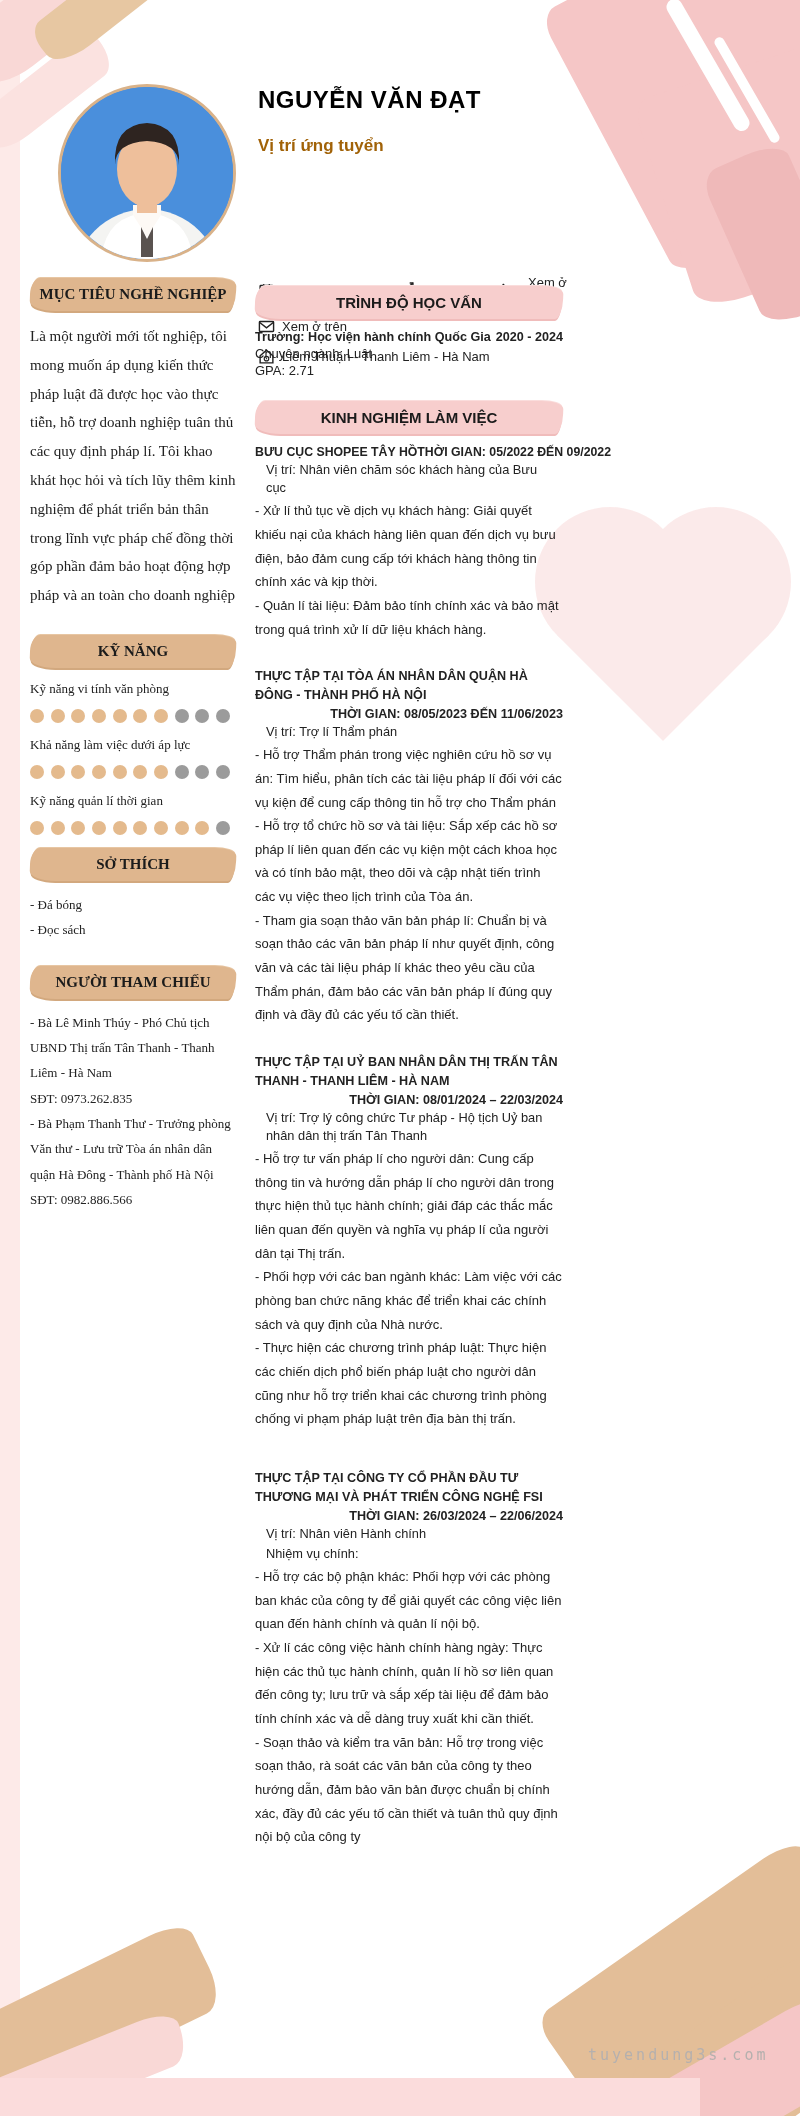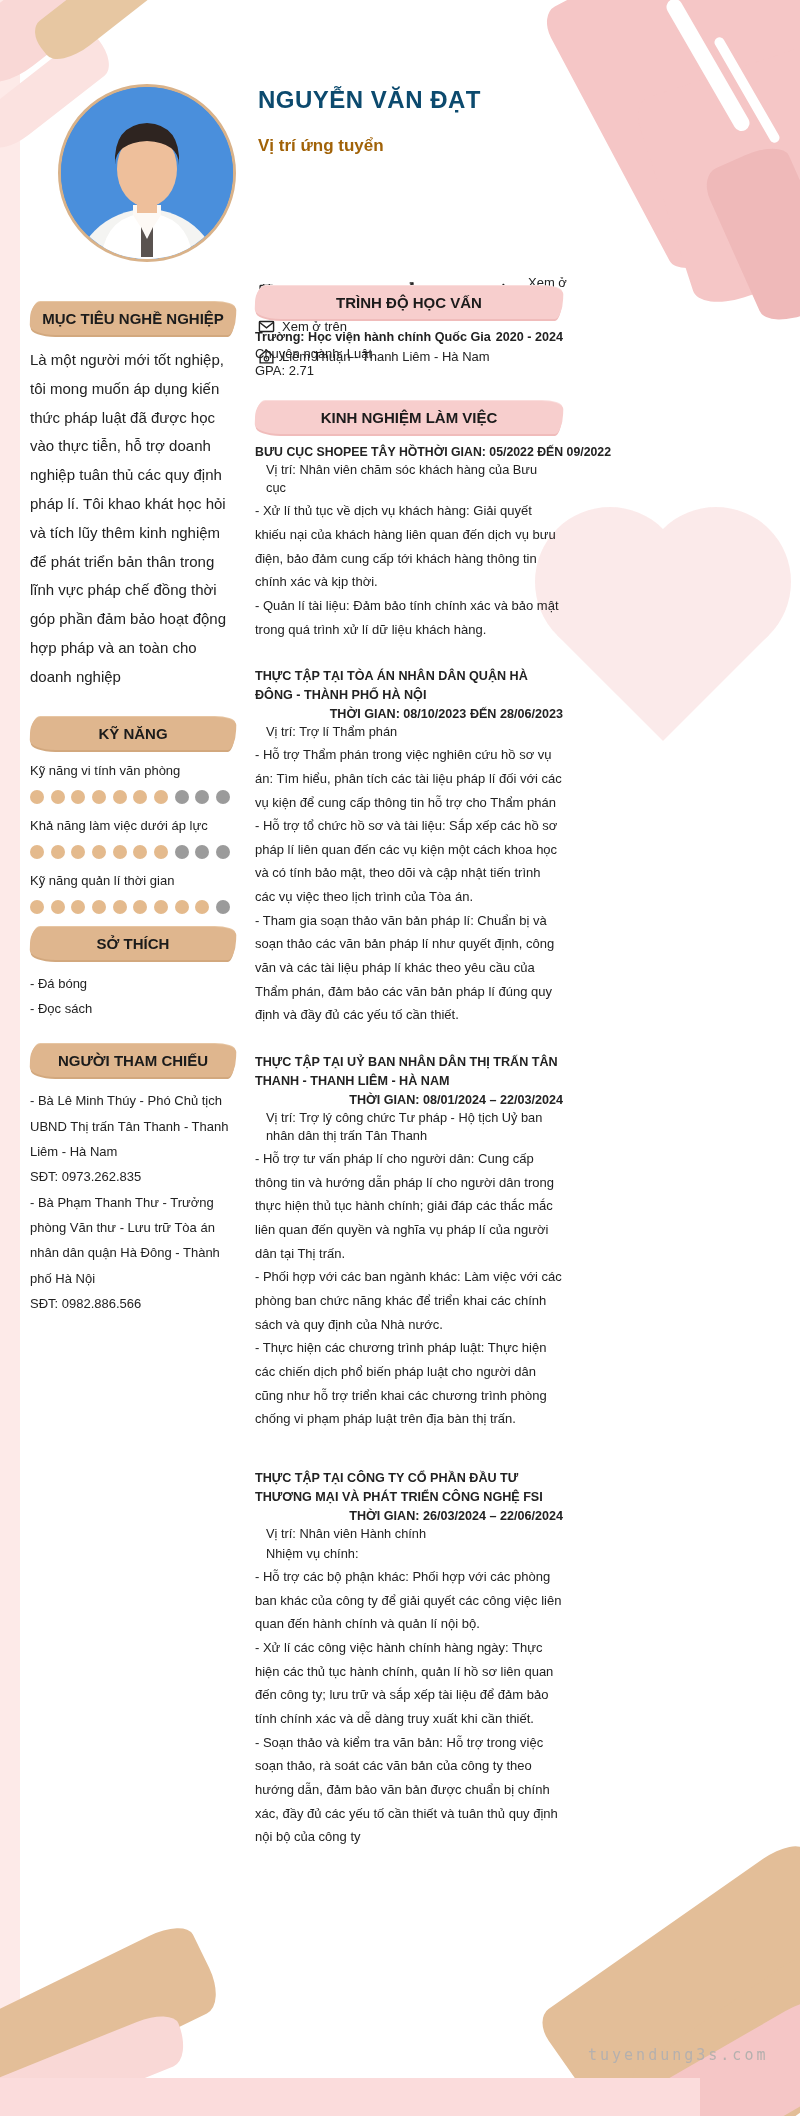--- a/index.html
+++ b/index.html
@@ -35,31 +35,31 @@
     left:588px;top:2046px;z-index:3;
     font-family:"DejaVu Sans Mono","Liberation Mono",monospace;
     font-size:15px;letter-spacing:3px;color:#b5b0ae;
   }
   
   .photo{
     position:absolute;left:58px;top:84px;width:172px;height:172px;border-radius:50%;
     background:#4a8fdc;border:3px solid #d9b289;z-index:2;overflow:hidden;
   }
   .header-block{position:absolute;left:258px;top:86px;z-index:2;width:330px;}
-  .name{font-size:24px;font-weight:bold;letter-spacing:.5px;color:#0c4a6e;margin:0 0 20px 0;}
+  .name{font-size:24px;font-weight:bold;letter-spacing:.5px;color:#000000;margin:0 0 20px 0;}
   .position-label{font-size:17px;font-weight:bold;color:#a16207;line-height:1.45;margin:0;}
   .contact{
     position:absolute;left:258px;top:275px;z-index:2;width:330px;
     display:grid;grid-template-columns:24px 116px 30px 70px 30px auto;
     grid-row-gap:13px;align-items:center;font-size:13px;
   }
   .contact .ic{width:17px;height:17px;}
   .contact .span-rest{grid-column:2 / span 5;}
   
-  .left-col{position:absolute;left:30px;top:303px;width:206px;z-index:2;}
+  .left-col{position:absolute;left:30px;top:279px;width:206px;z-index:2;font-family:Liberation Serif, serif;}
   .right-col{position:absolute;left:255px;top:287px;width:308px;z-index:2;}
   .brush{
     position:relative;text-align:center;font-weight:bold;font-size:15px;color:#1b1b1b;
     padding:7px 6px;margin:0 0 12px 0;
   }
   .brush::before{
     content:"";position:absolute;inset:-1px 0 -1px 0;z-index:-1;
     border-radius:10px 22px 8px 26px / 16px 8px 20px 10px;
     transform:skewX(-2deg);
   }
@@ -245,21 +245,21 @@
       <span>BƯU CỤC SHOPEE TÂY HỒ</span>
       <span>THỜI GIAN: 05/2022 ĐẾN 09/2022</span>
     </div>
     <p class="job-pos">Vị trí: Nhân viên chăm sóc khách hàng của Bưu cục</p>
     <p class="job-bullet">- Xử lí thủ tục về dịch vụ khách hàng: Giải quyết khiếu nại của khách hàng liên quan đến dịch vụ bưu điện, bảo đảm cung cấp tới khách hàng thông tin chính xác và kịp thời.</p>
     <p class="job-bullet">- Quản lí tài liệu: Đảm bảo tính chính xác và bảo mật trong quá trình xử lí dữ liệu khách hàng.</p>
   </div>
 
   <div class="job">
     <p class="job-company">THỰC TẬP TẠI TÒA ÁN NHÂN DÂN QUẬN HÀ ĐÔNG - THÀNH PHỐ HÀ NỘI</p>
-    <p class="job-time-right">THỜI GIAN: 08/10/2023 ĐẾN 28/06/2023</p>
+    <p class="job-time-right">THỜI GIAN: 08/05/2023 ĐẾN 11/06/2023</p>
     <p class="job-pos">Vị trí: Trợ lí Thẩm phán</p>
     <p class="job-bullet">- Hỗ trợ Thẩm phán trong việc nghiên cứu hồ sơ vụ án: Tìm hiểu, phân tích các tài liệu pháp lí đối với các vụ kiện để cung cấp thông tin hỗ trợ cho Thẩm phán</p>
     <p class="job-bullet">- Hỗ trợ tổ chức hồ sơ và tài liệu: Sắp xếp các hồ sơ pháp lí liên quan đến các vụ kiện một cách khoa học và có tính bảo mật, theo dõi và cập nhật tiến trình các vụ việc theo lịch trình của Tòa án.</p>
     <p class="job-bullet">- Tham gia soạn thảo văn bản pháp lí: Chuẩn bị và soạn thảo các văn bản pháp lí như quyết định, công văn và các tài liệu pháp lí khác theo yêu cầu của Thẩm phán, đảm bảo các văn bản pháp lí đúng quy định và đầy đủ các yếu tố cần thiết.</p>
   </div>
 
   <div class="job">
     <p class="job-company">THỰC TẬP TẠI UỶ BAN NHÂN DÂN THỊ TRẤN TÂN THANH - THANH LIÊM - HÀ NAM</p>
     <p class="job-time-right">THỜI GIAN: 08/01/2024 – 22/03/2024</p>
     <p class="job-pos">Vị trí: Trợ lý công chức Tư pháp - Hộ tịch Uỷ ban nhân dân thị trấn Tân Thanh</p>

